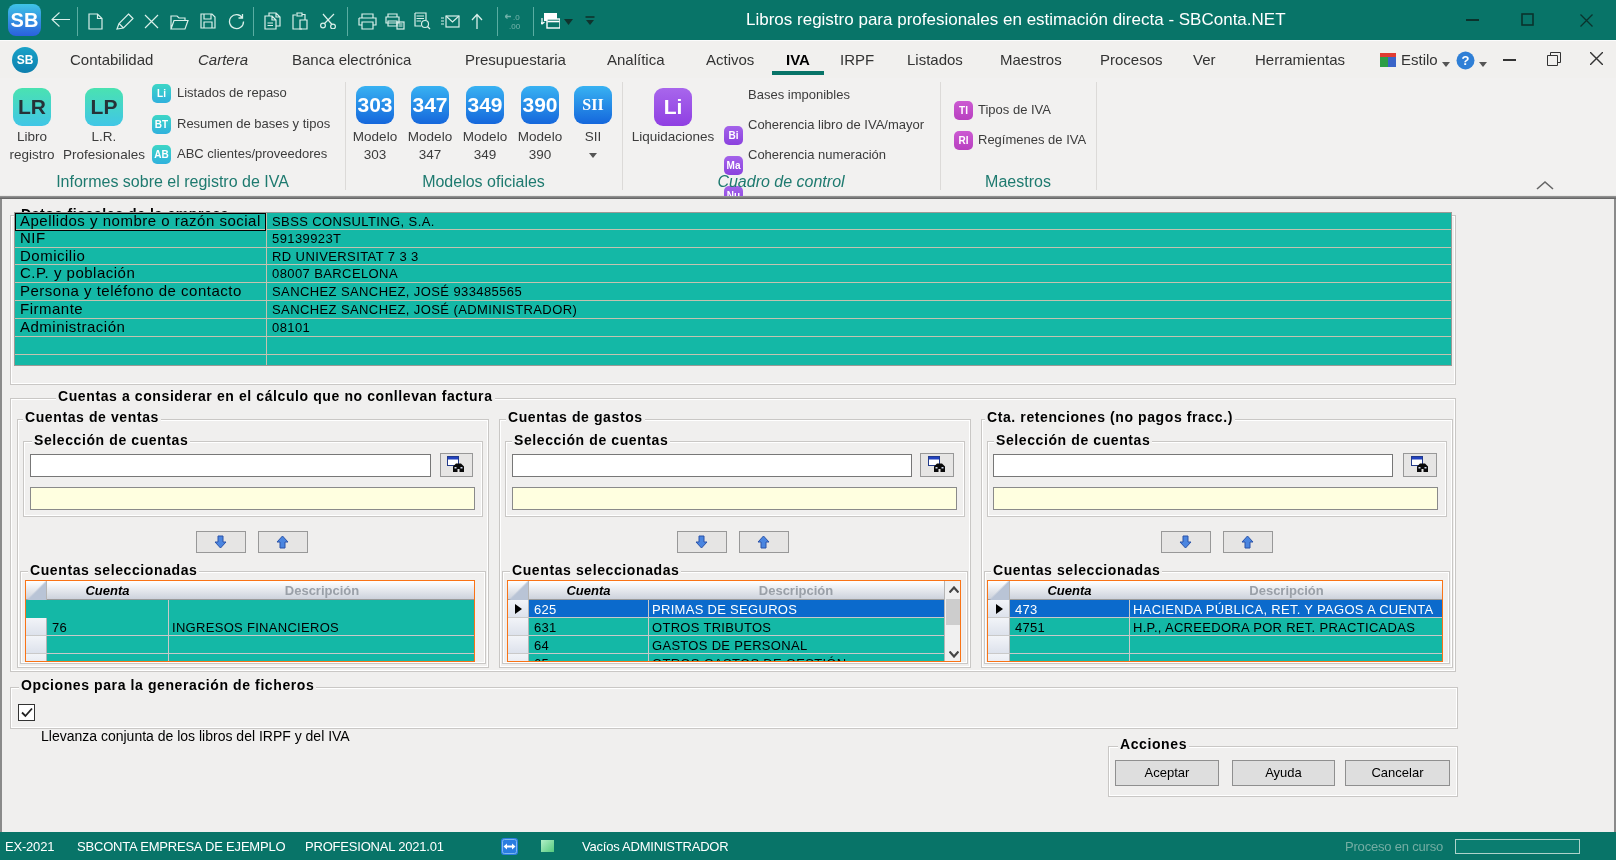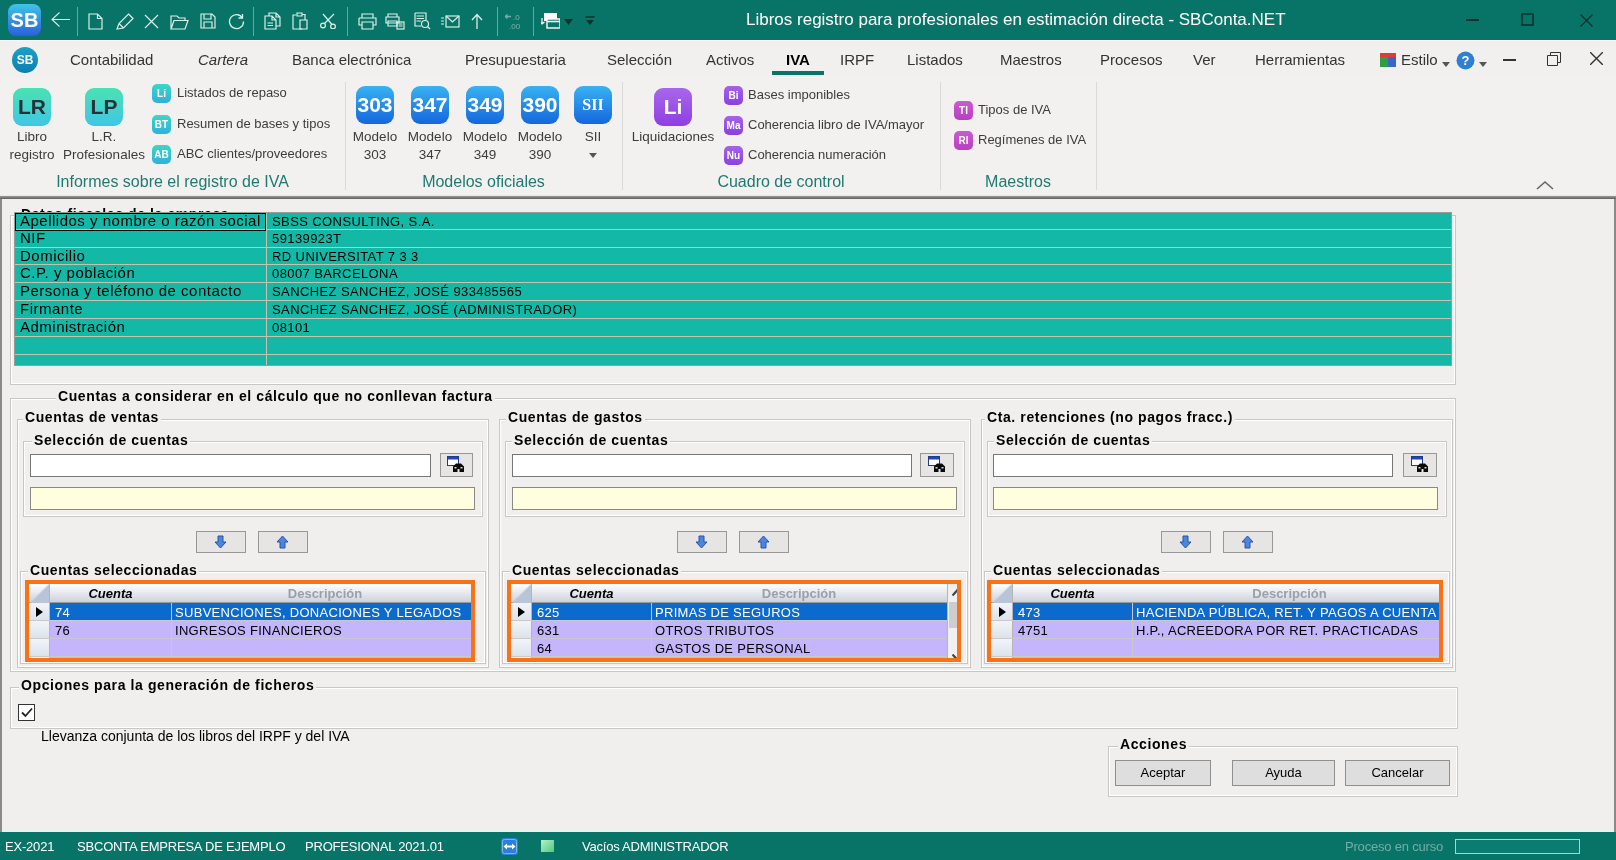--- a/index.html
+++ b/index.html
@@ -27,21 +27,21 @@
 .bigicon { position:absolute; width:38px; height:38px; border-radius:9px; color:#263238;
   font-weight:bold; font-size:21px; text-align:center; line-height:38px; }
 .biglabel { position:absolute; font-size:13.5px; color:#3c3c3c; text-align:center; line-height:18px; white-space:nowrap; }
 .smicon { position:absolute; width:19px; height:19px; border-radius:5px; color:#fff; font-weight:bold;
   font-size:10px; text-align:center; line-height:19px; }
 .smlabel { position:absolute; font-size:13px; color:#3c3c3c; white-space:nowrap; }
 .grad-teal { background:linear-gradient(180deg,#4ae2b1 0%,#40c6e6 100%); }
 .grad-tealsm { background:linear-gradient(180deg,#3dd6c6 0%,#2fb1dd 100%); }
 .grad-blue { background:linear-gradient(180deg,#38b2f2 0%,#1567dc 100%); color:#fff; }
 .grad-purp { background:linear-gradient(180deg,#a866ec 0%,#8f3fe2 100%); color:#fff; }
-.grad-purpsm { background:linear-gradient(180deg,#a463ea 0%,#8b41de 100%); }
+.grad-purpsm { background:linear-gradient(180deg,#a463ea 0%,#8b41de 100%);margin-top:40px; }
 .grad-pink { background:linear-gradient(180deg,#cc5ad2 0%,#b83fc0 100%); }
 
 
 .content { position:absolute; left:0; top:196px; width:1616px; height:636px; background:#f0efee; }
 
 .gb { position:absolute; border:1px solid #c9c7c5; box-shadow:inset 0 0 0 1px #ffffff; }
 .gbt { position:absolute; font-size:14px; font-weight:bold; color:#000; background:#f0efee; padding:0 2px; letter-spacing:0.6px; white-space:nowrap; }
 
 
 .ftable { position:absolute; left:14px; top:16px; width:1438px; height:154px; background:#14b8a6; border:1px solid #9a9a96; }
@@ -51,21 +51,21 @@
 .fv { position:absolute; font-size:13px; letter-spacing:0.4px; color:#000; white-space:nowrap; }
 
 
 .tinput { position:absolute; background:#fff; border:1px solid #777; }
 .yinput { position:absolute; background:#ffffe0; border:1px solid #8a8a8a; }
 .gbtn { position:absolute; background:#e6e5e4; border:1px solid #989898; }
 .pushbtn { position:absolute; background:#dedede; border:1px solid #8f8f8f; font-size:13px; color:#000;
   text-align:center; }
 
 
-.grid { position:absolute; background:#c4b5fd; border:4px solid #f97316; overflow:hidden;padding-left:23px; }
+.grid { position:absolute; background:#14b8a6; border:1px solid #f97316; overflow:hidden;padding-left:23px; }
 .ghead { position:absolute; left:0; top:0; height:19px; width:100%; background:linear-gradient(180deg,#ffffff 0%,#cdd2dc 100%); border-bottom:1px solid #9a9a9a; }
 .gh { position:absolute; top:2px; font-size:13px; font-weight:bold; text-align:center; }
 .grow { position:absolute; left:0; height:18px; width:100%; border-bottom:1px solid #c9c9c9; }
 .gsel { background:#0b6acc; color:#fff; }
 .grh { position:absolute; left:0; top:0; bottom:0; background:linear-gradient(180deg,#f2f4f8,#dde2ec); border-right:1px solid #b5b5b5; }
 .gcell { position:absolute; top:2px; font-size:13px; letter-spacing:0.3px; white-space:nowrap; }
 .gvline { position:absolute; top:0; bottom:0; width:1px; background:#c9c9c9; }
 
 
 .statusbar { position:absolute; left:0; top:832px; width:1616px; height:28px; background:#087468; }
@@ -169,21 +169,21 @@
         <path d="M0.5 0.5 L12.5 12.5 M12.5 0.5 L0.5 12.5" stroke="#0b322c" stroke-width="1.3"></path>
       </svg>
   </div>
 
   <div class="tabrow">
     <div class="abs" style="left:12px;top:6px;width:26px;height:26px;border-radius:13px;background:linear-gradient(180deg,#19a2c8,#0d7fae);color:#fff;font-weight:bold;font-size:12px;text-align:center;line-height:26px;">SB</div>
     <div class="tab" style="left:70px;">Contabilidad</div>
     <div class="tab" style="left:198px;font-style:italic;">Cartera</div>
     <div class="tab" style="left:292px;">Banca electrónica</div>
     <div class="tab" style="left:465px;">Presupuestaria</div>
-    <div class="tab" style="left:607px;">Selección</div>
+    <div class="tab" style="left:607px;">Analítica</div>
     <div class="tab" style="left:706px;">Activos</div>
     <div class="tab tabsel" style="left:786px;">IVA</div>
     <div class="tabunder" style="left:772px;width:52px;"></div>
     <div class="tab" style="left:840px;">IRPF</div>
     <div class="tab" style="left:907px;">Listados</div>
     <div class="tab" style="left:1000px;">Maestros</div>
     <div class="tab" style="left:1100px;">Procesos</div>
     <div class="tab" style="left:1193px;">Ver</div>
     <div class="tab" style="left:1255px;">Herramientas</div>
 
@@ -249,21 +249,21 @@
     <div class="rgt" style="left:345px;width:277px;">Modelos oficiales</div>
 
     <div class="bigicon grad-purp" style="left:654px;top:10px;">Li</div>
     <div class="biglabel" style="left:623px;top:50px;width:100px;">Liquidaciones</div>
     <div class="smicon grad-purpsm" style="left:724px;top:8px;">Bi</div>
     <div class="smlabel" style="left:748px;top:9px;">Bases imponibles</div>
     <div class="smicon grad-purpsm" style="left:724px;top:38px;">Ma</div>
     <div class="smlabel" style="left:748px;top:39px;">Coherencia libro de IVA/mayor</div>
     <div class="smicon grad-purpsm" style="left:724px;top:68px;">Nu</div>
     <div class="smlabel" style="left:748px;top:69px;">Coherencia numeración</div>
-    <div class="rgt" style="left:622px;width:318px;">Cuadro de control</div>
+    <div class="rgt" style="left:622px;width:318px;font-style:italic;">Cuadro de control</div>
 
     <div class="smicon grad-pink" style="left:954px;top:23px;">TI</div>
     <div class="smlabel" style="left:978px;top:24px;">Tipos de IVA</div>
     <div class="smicon grad-pink" style="left:954px;top:53px;">RI</div>
     <div class="smlabel" style="left:978px;top:54px;">Regímenes de IVA</div>
     <div class="rgt" style="left:940px;width:156px;">Maestros</div>
 
     <svg class="abs" style="left:1536px;top:102px" width="18" height="10">
         <path d="M1 9 L9 2 L17 9" fill="none" stroke="#666" stroke-width="1.6"></path>
       </svg>
@@ -329,28 +329,20 @@
         <path d="M6.5 1 L12 7 L9 7 L9 13 L4 13 L4 7 L1 7 Z" fill="#4a85e0" stroke="#2a53a8"></path>
       </svg>
     <div class="gb" style="left:20px;top:375px;width:466px;height:93px;"></div>
     <div class="gbt" style="left:28px;top:366px;">Cuentas seleccionadas</div>
     <div class="grid" style="left:25px;top:384px;width:450px;height:82px;">
       <div class="ghead">
         <div class="abs" style="left:0;top:0;width:21px;height:19px;border-right:1px solid #b5b5b5;background:linear-gradient(315deg,#b9c4d6 45%,rgba(0,0,0,0) 52%);"></div>
         <div class="gh" style="left:21px;width:121px;font-style:italic;color:#000;">Cuenta</div>
         <div class="gh" style="left:142px;width:308px;color:#9aa0a8;">Descripción</div>
       </div>
-      <div class="grow gsel" style="top:19px;">
-        <div class="grh" style="width:21px;"></div>
-        <svg class="abs" style="left:7px;top:4px" width="7" height="10">
-            <path d="M0 0 L7 5 L0 10 Z" fill="#000"></path>
-          </svg>
-        <div class="gcell" style="left:26px;">74</div>
-        <div class="gcell" style="left:146px;">SUBVENCIONES, DONACIONES Y LEGADOS</div>
-      </div>
       <div class="grow" style="top:37px;">
         <div class="grh" style="width:21px;"></div>
         <div class="gcell" style="left:26px;">76</div>
         <div class="gcell" style="left:146px;">INGRESOS FINANCIEROS</div>
       </div>
       <div class="grow" style="top:55px;">
           <div class="grh" style="width:21px;"></div>
         </div>
       <div class="grow" style="top:73px;">
           <div class="grh" style="width:21px;"></div>
@@ -480,21 +472,21 @@
     <div class="gb" style="left:10px;top:491px;width:1448px;height:42px;"></div>
     <div class="gbt" style="left:19px;top:481px;">Opciones para la generación de ficheros</div>
     <div class="abs" style="left:18px;top:508px;width:17px;height:17px;background:#fff;border:1px solid #333;"></div>
     <svg class="abs" style="left:21px;top:511px" width="12" height="11">
         <path d="M1 5.5 L4.4 9 L11 1.5" fill="none" stroke="#222" stroke-width="1.8"></path>
       </svg>
     <div class="fcell" style="left:41px;top:532px;">Llevanza conjunta de los libros del IRPF y del IVA</div>
 
     <div class="gb" style="left:1108px;top:550px;width:350px;height:51px;"></div>
     <div class="gbt" style="left:1118px;top:540px;">Acciones</div>
-    <div class="pushbtn" style="left:1115px;top:564px;width:96px;height:26px;line-height:24px;">Aceptar</div>
+    <div class="pushbtn" style="left:1115px;top:564px;width:104px;height:26px;line-height:24px;">Aceptar</div>
     <div class="pushbtn" style="left:1232px;top:564px;width:103px;height:26px;line-height:24px;">Ayuda</div>
     <div class="pushbtn" style="left:1345px;top:564px;width:105px;height:26px;line-height:24px;">Cancelar</div>
   </div>
 
   <div class="statusbar">
     <div class="sbtext" style="left:5px;">EX-2021</div>
     <div class="sbtext" style="left:77px;">SBCONTA EMPRESA DE EJEMPLO</div>
     <div class="sbtext" style="left:305px;">PROFESIONAL 2021.01</div>
     <svg class="abs" style="left:501px;top:6px" width="17" height="17">
         <rect x="0" y="0" width="17" height="17" rx="3" fill="#2a7de1"></rect>

